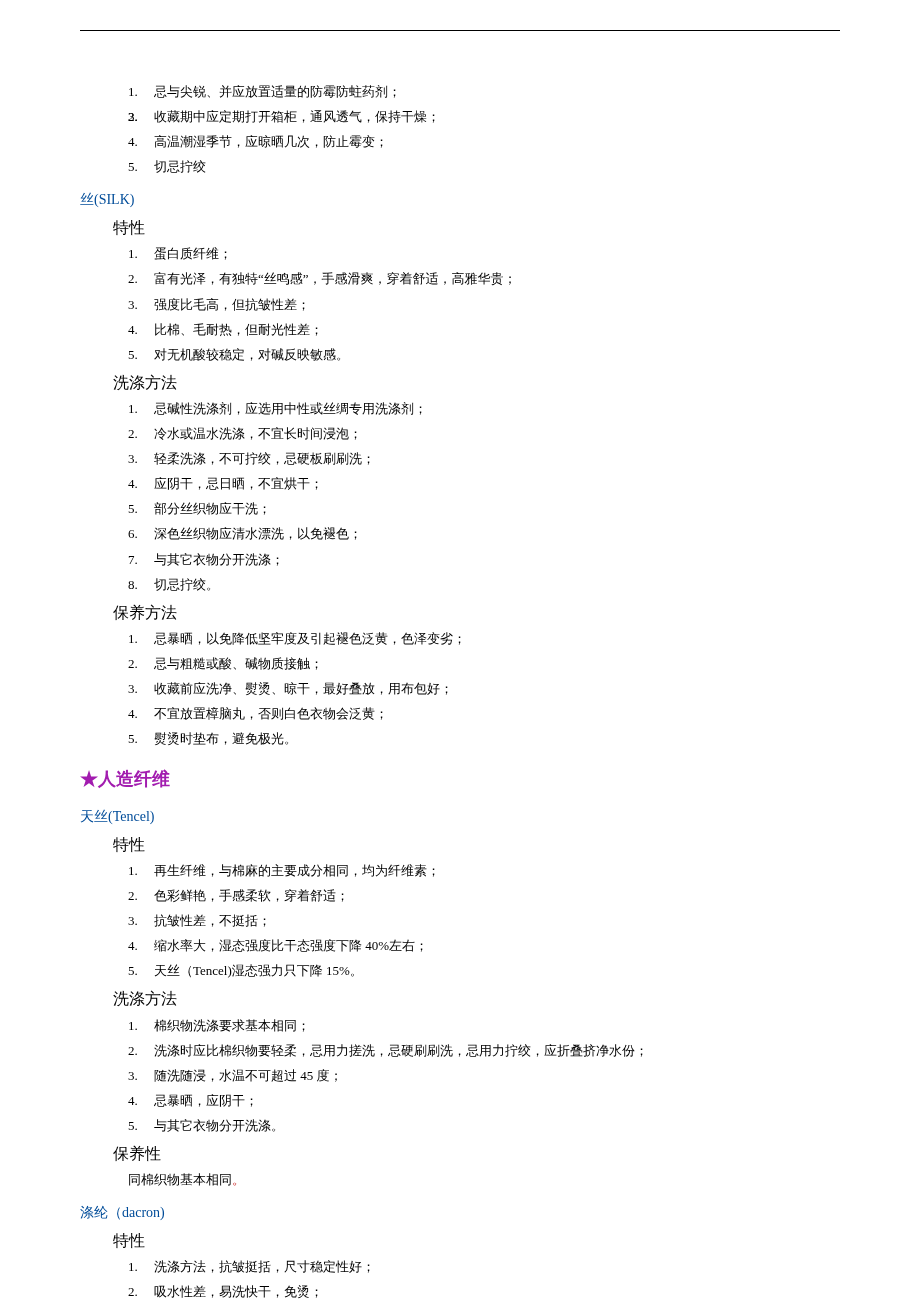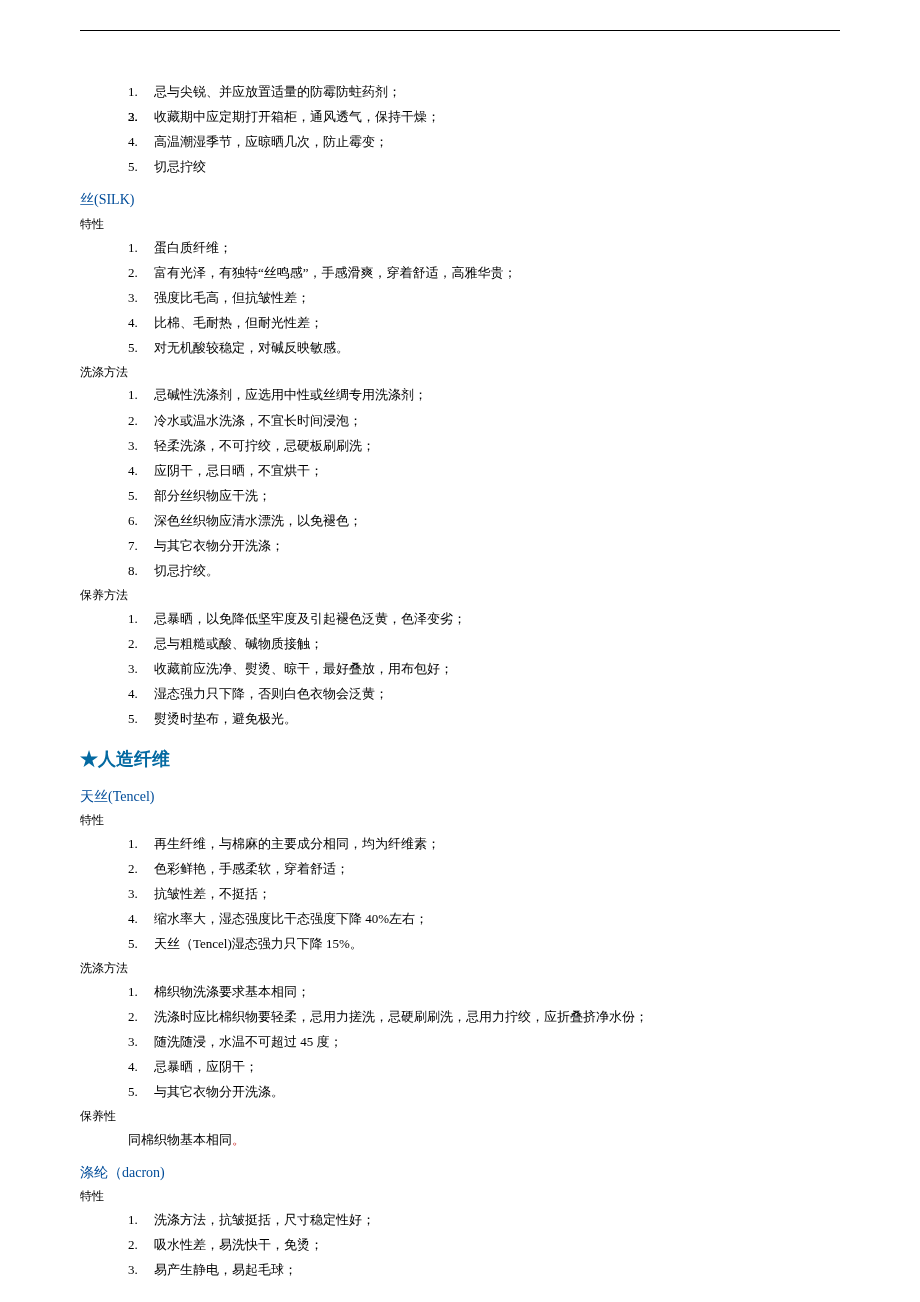--- a/index.html
+++ b/index.html
@@ -16,30 +16,31 @@
       border-top: 1px solid #000;
       margin-bottom: 50px;
     }
     .section-heading {
       color: #004c99;
       font-size: 14px;
       margin-top: 10px;
       margin-bottom: 2px;
     }
     .big-heading {
-      color: #0369a1;
+      color: #a21caf;
       font-size: 18px;
       font-weight: bold;
       margin-top: 14px;
       margin-bottom: 2px;
     }
     .sub-label {
-      font-size: 12px;
+      font-size: 16px;
       margin-top: 2px;
       margin-bottom: 2px;
+      margin-left: 33px;
     }
     ol {
       list-style: none;
       padding-left: 48px;
     }
     ol li {
       position: relative;
       padding-left: 26px;
       margin-bottom: 3px;
     }
@@ -85,21 +86,21 @@
     <li><span class="num">5.</span><span>部分丝织物应干洗；</span></li>
     <li><span class="num">6.</span><span>深色丝织物应清水漂洗，以免褪色；</span></li>
     <li><span class="num">7.</span><span>与其它衣物分开洗涤；</span></li>
     <li><span class="num">8.</span><span>切忌拧绞。</span></li>
   </ol>
 <div class="sub-label">保养方法</div>
 <ol id="silk-care">
     <li><span class="num">1.</span><span>忌暴晒，以免降低坚牢度及引起褪色泛黄，色泽变劣；</span></li>
     <li><span class="num">2.</span><span>忌与粗糙或酸、碱物质接触；</span></li>
     <li><span class="num">3.</span><span>收藏前应洗净、熨烫、晾干，最好叠放，用布包好；</span></li>
-    <li><span class="num">4.</span><span>湿态强力只下降，否则白色衣物会泛黄；</span></li>
+    <li><span class="num">4.</span><span>不宜放置樟脑丸，否则白色衣物会泛黄；</span></li>
     <li><span class="num">5.</span><span>熨烫时垫布，避免极光。</span></li>
   </ol>
 
 <div class="big-heading">★人造纤维</div>
 
 <div class="section-heading">天丝(Tencel)</div>
 <div class="sub-label">特性</div>
 <ol id="tencel-properties">
     <li><span class="num">1.</span><span>再生纤维，与棉麻的主要成分相同，均为纤维素；</span></li>
     <li><span class="num">2.</span><span>色彩鲜艳，手感柔软，穿着舒适；</span></li>

